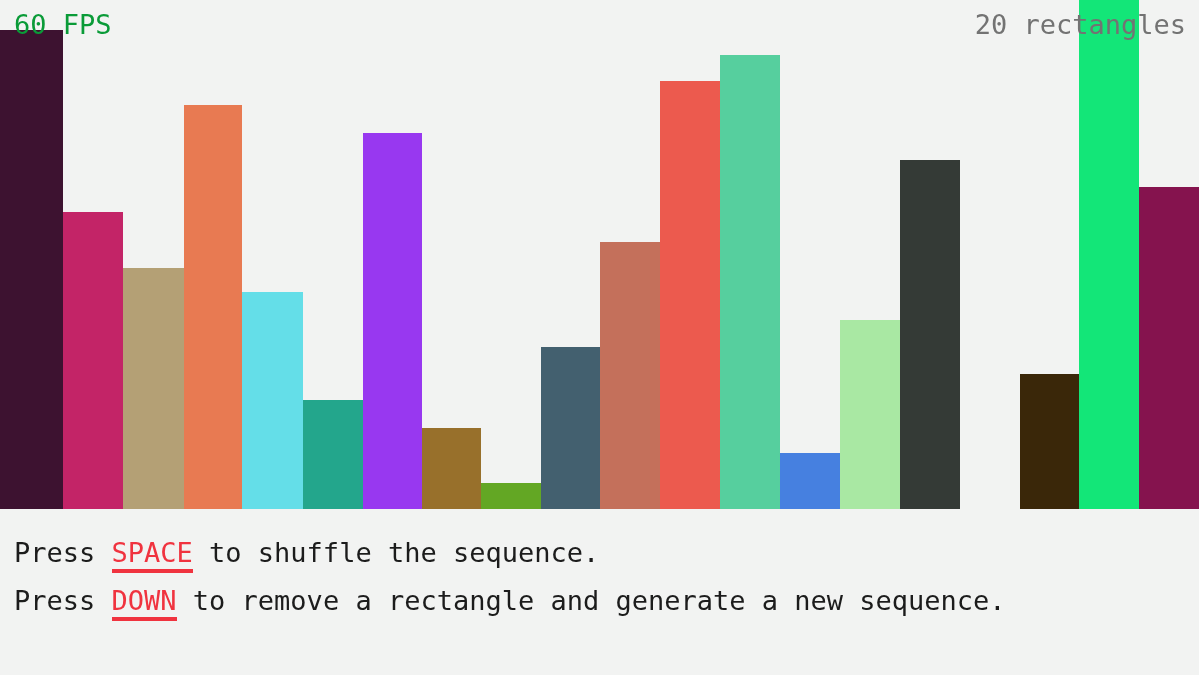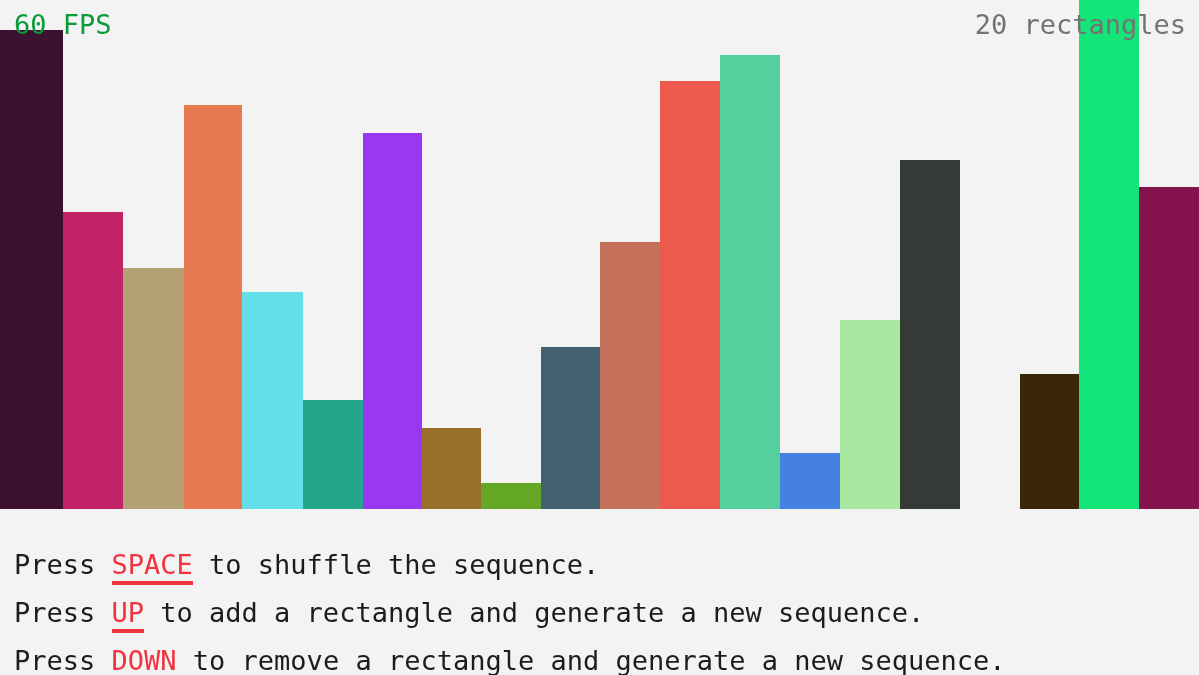--- a/index.html
+++ b/index.html
@@ -48,21 +48,21 @@
     z-index:5;
   }
 
   
   #instructions {
     position:absolute;
     left:0; top:509px;
     width:1199px; height:129px;
     background:#F2F3F2;
     padding-left:14px;
-    padding-top:32px;
+    padding-top:20px;
   }
   .instr-line {
     font-size:27px;
     line-height:48px;
     color:#1C1C1C;
     white-space:pre;
   }
   .key {
     color:#F0333F;
     border-bottom:4px solid #F0333F;
@@ -95,17 +95,16 @@
       <div class="bar" style="left: 1079px; width: 60px; height: 509px; background: rgb(19, 230, 120);"></div>
       <div class="bar" style="left: 1139px; width: 60px; height: 322px; background: rgb(133, 19, 78);"></div>
     </div>
 
   <div id="fps-counter">60 FPS</div>
 
   <div id="rect-count">20 rectangles</div>
 
   <div id="instructions">
       <div class="instr-line"><span>Press </span><span class="key">SPACE</span><span> to shuffle the sequence.</span></div>
-      <div class="instr-line"><span>Press </span><span class="key">UP</span><span> to add a rectangle and generate a new sequence.</span></div>
       <div class="instr-line"><span>Press </span><span class="key">DOWN</span><span> to remove a rectangle and generate a new sequence.</span></div>
     </div>
 
 </div>
 
 </body></html>

